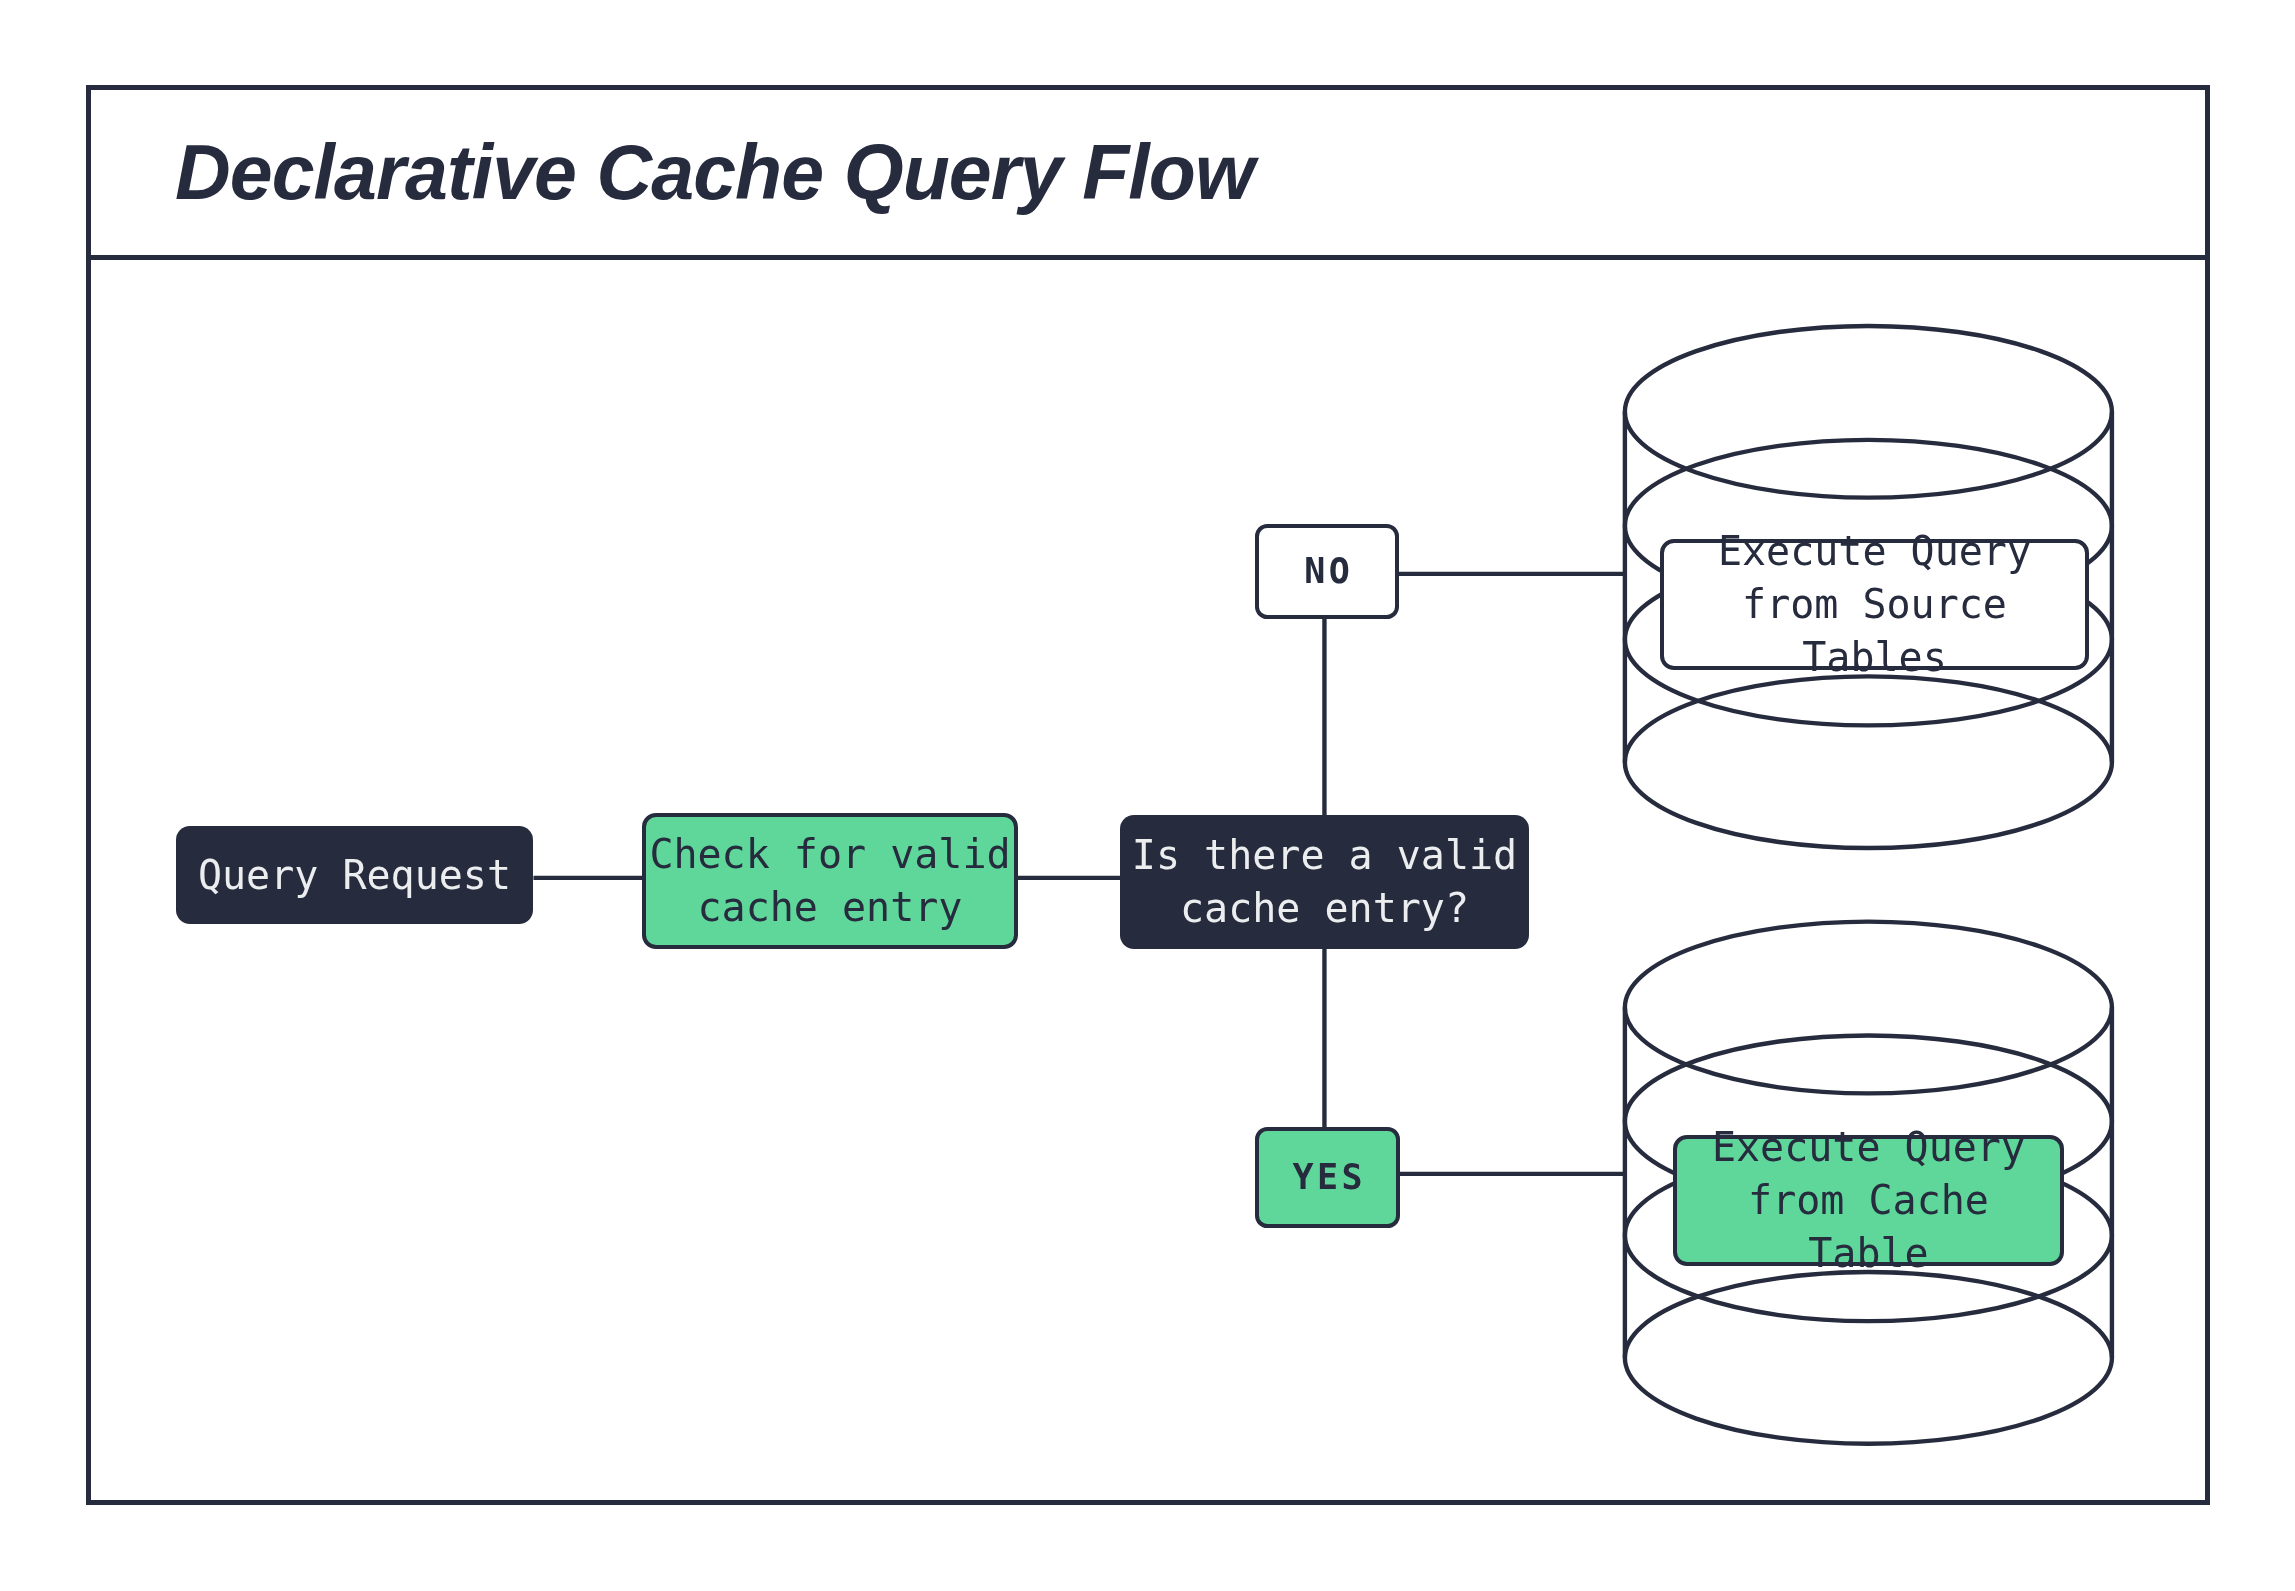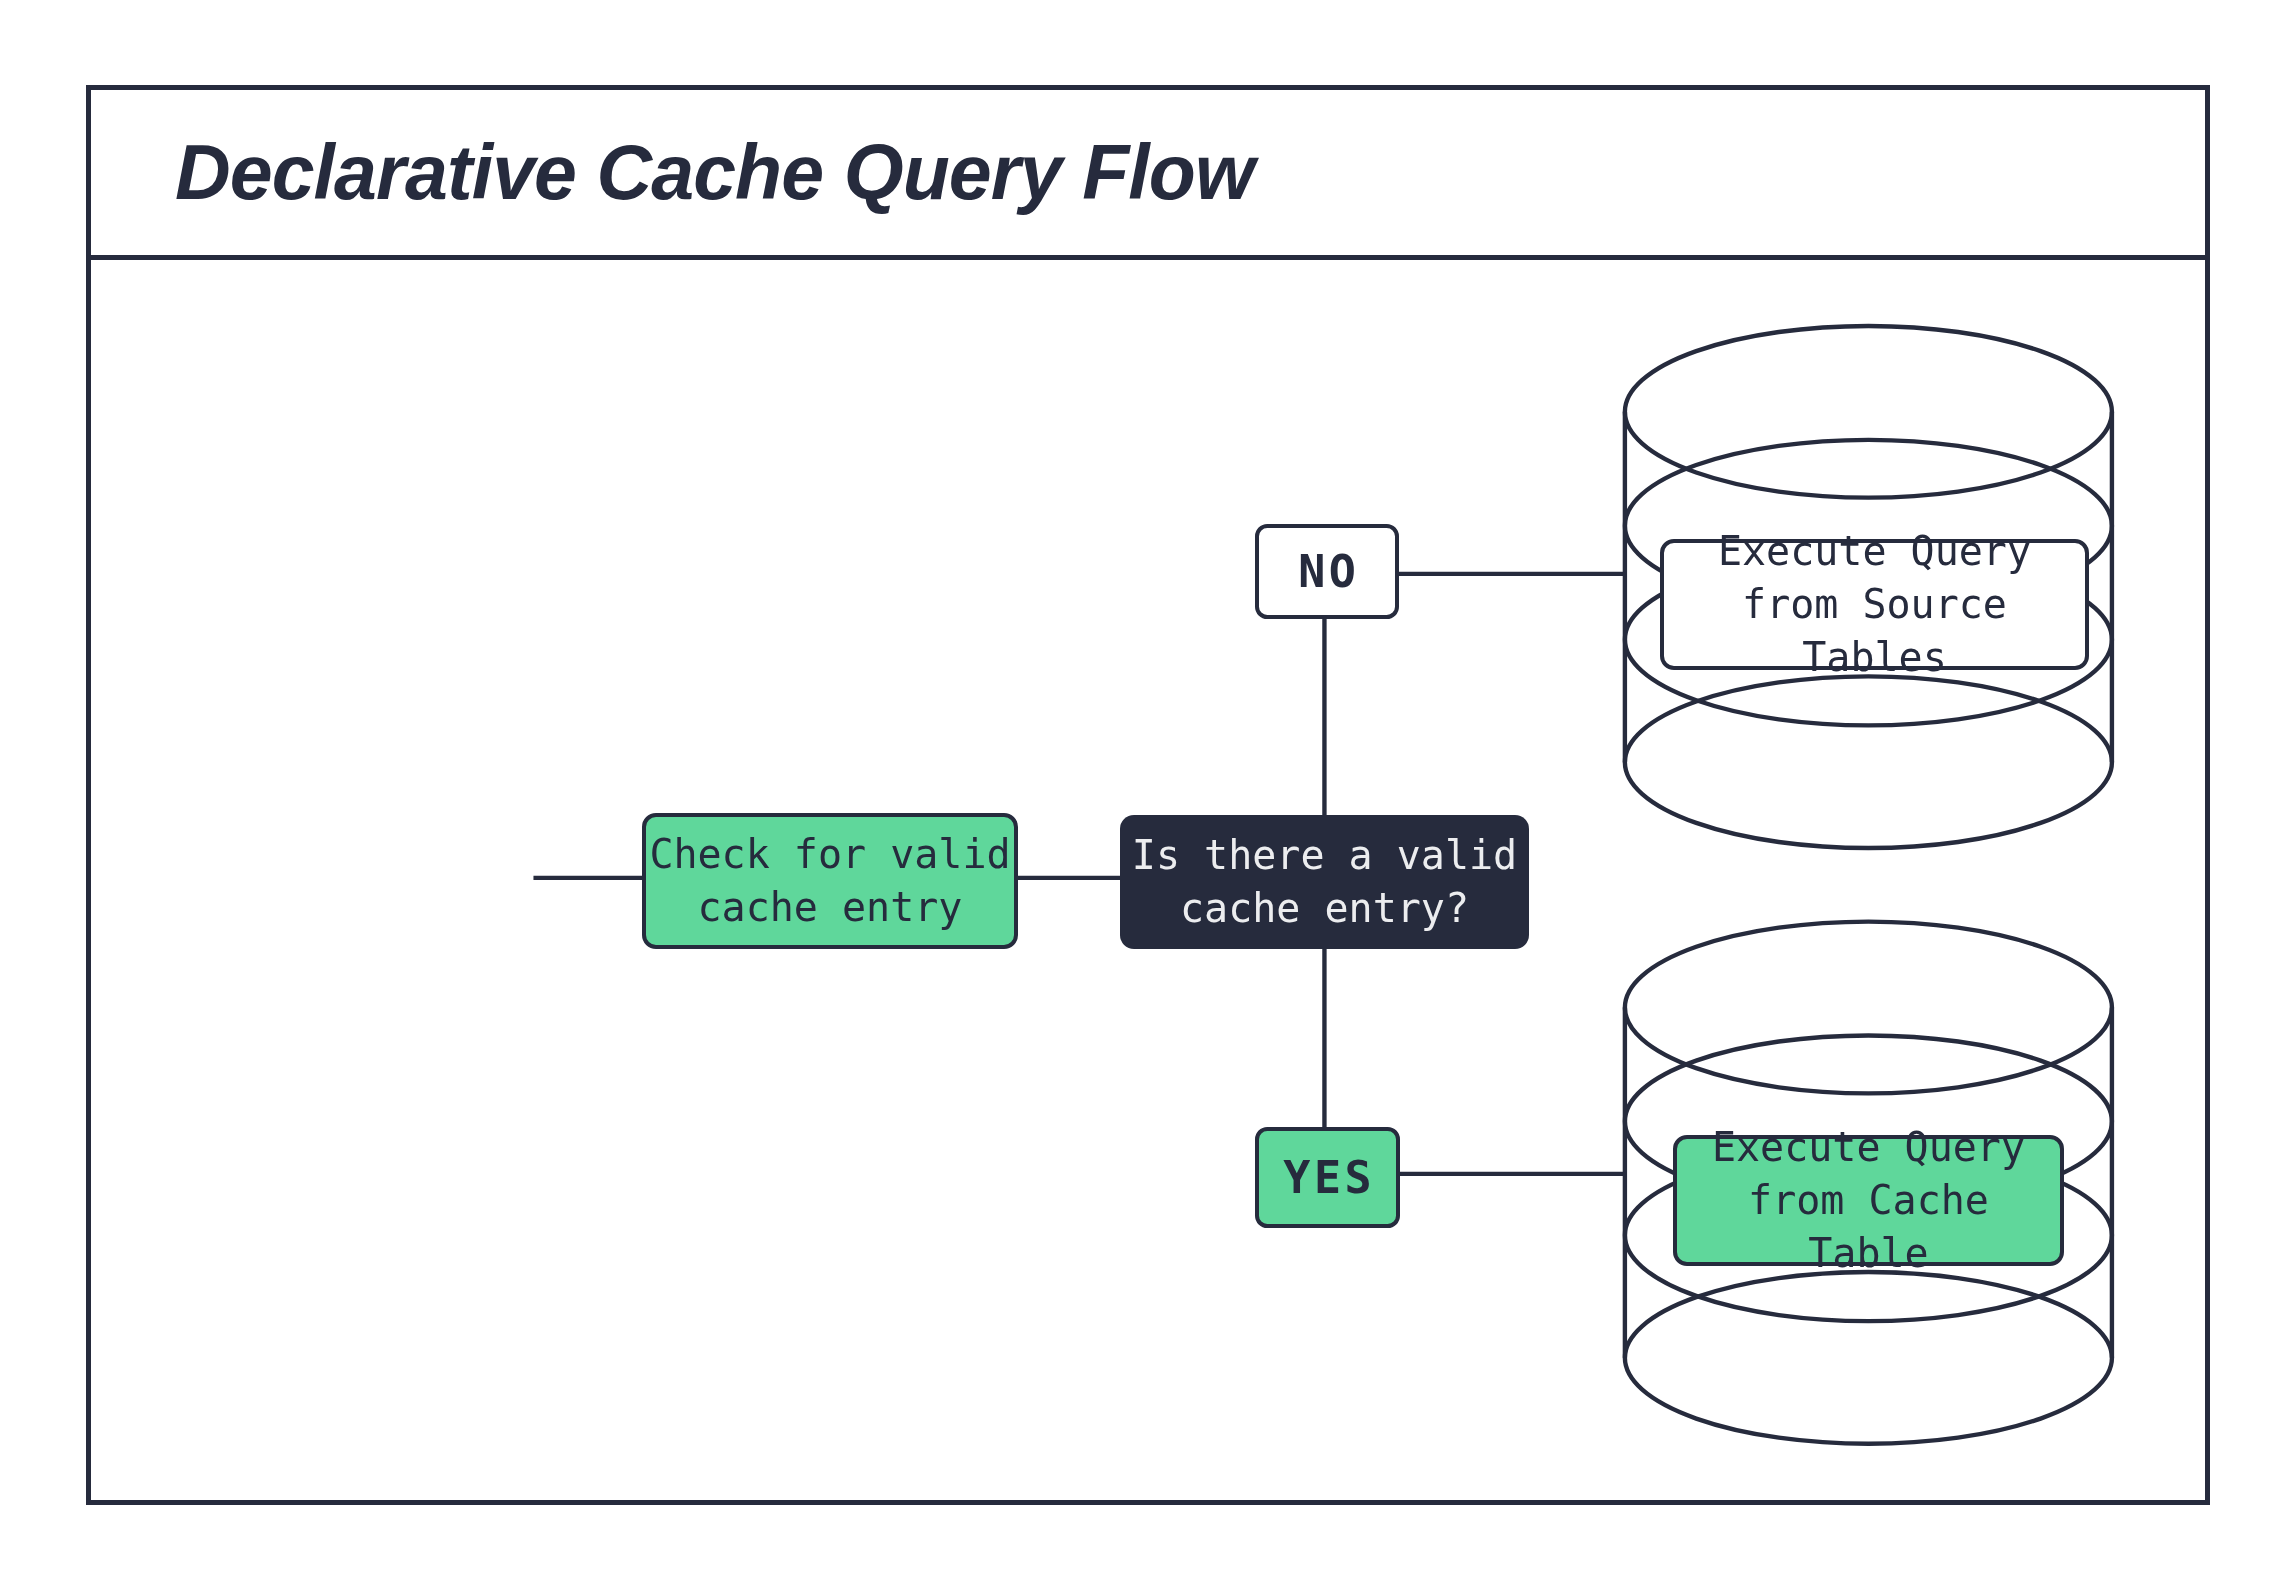--- a/index.html
+++ b/index.html
@@ -45,21 +45,21 @@
     font-size:40px;
     line-height:53px;
     font-weight:500;
     border-radius:14px;
   }
   .node.dark{background:var(--ink);color:var(--light);}
   .node.green{background:var(--green);color:var(--ink);border:4.4px solid var(--ink);}
   .node.white{background:var(--paper);color:var(--ink);border:4.4px solid var(--ink);}
   .node.tag{
     font-weight:700;
-    font-size:45px;
+    font-size:35px;
     letter-spacing:3.5px;
     border-radius:12.3px;
     padding-left:3.5px;
   }
   
   #n-query  {left:176px; top:826px; width:357px; height:98px;}
   #n-check  {left:642px; top:813px; width:376px; height:136px;}
   #n-decide {left:1120px;top:815px; width:409px; height:134px;}
   #n-no     {left:1255px;top:524px; width:144px; height:95px;}
   #n-yes    {left:1255px;top:1127px;width:145px; height:101px;}
@@ -102,20 +102,21 @@
         <ellipse cx="2133" cy="1150" rx="278" ry="98"></ellipse>
         <ellipse cx="2133" cy="1280" rx="278" ry="98"></ellipse>
         <ellipse cx="2133" cy="1410" rx="278" ry="98"></ellipse>
         <ellipse cx="2133" cy="1550" rx="278" ry="98"></ellipse>
         <line x1="1855" y1="1150" x2="1855" y2="1550"></line>
         <line x1="2411" y1="1150" x2="2411" y2="1550"></line>
       </g>
     </g>
   </svg>
 
+  <div id="n-query" class="node dark">Query Request</div>
 
   <div id="n-check" class="node green">Check for valid
 cache entry</div>
 
   <div id="n-decide" class="node dark">Is there a valid
 cache entry?</div>
 
   <div id="n-no" class="node white tag">NO</div>
 
   <div id="n-yes" class="node green tag">YES</div>

